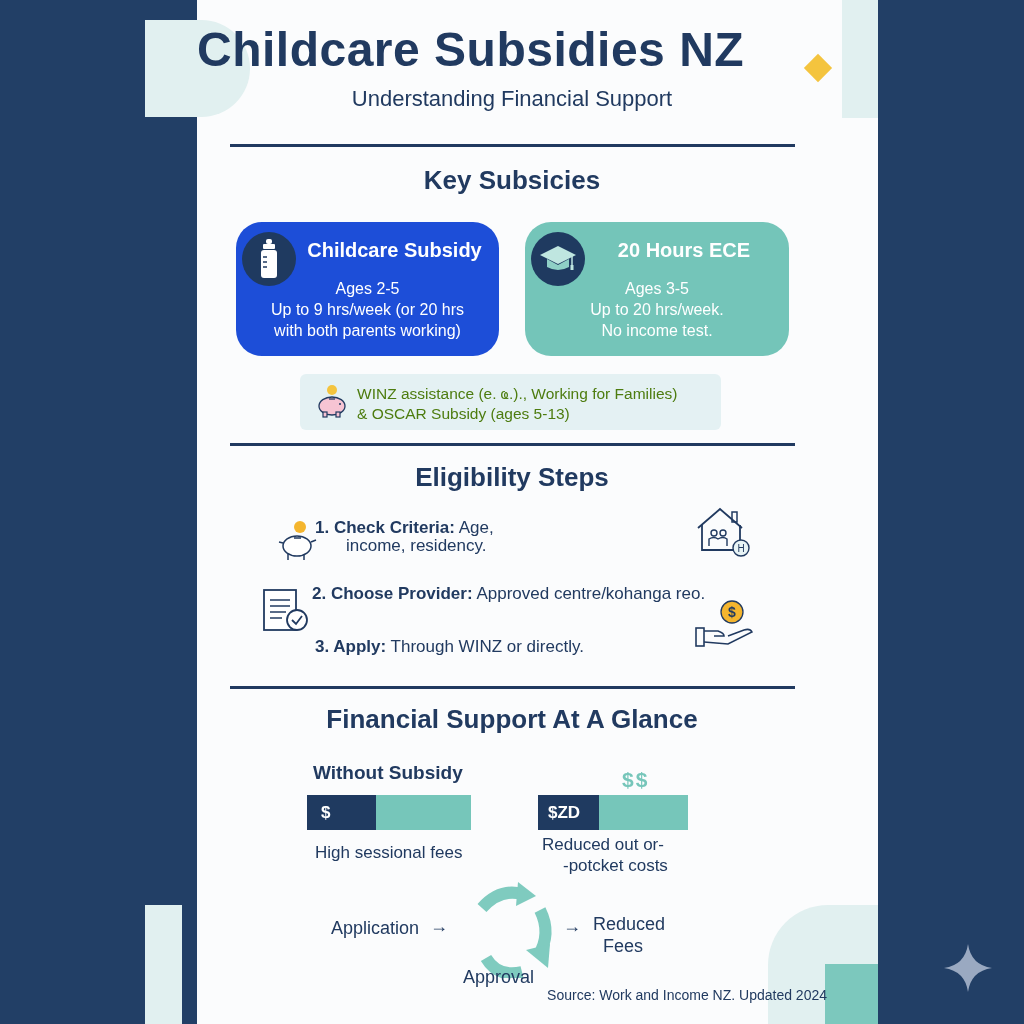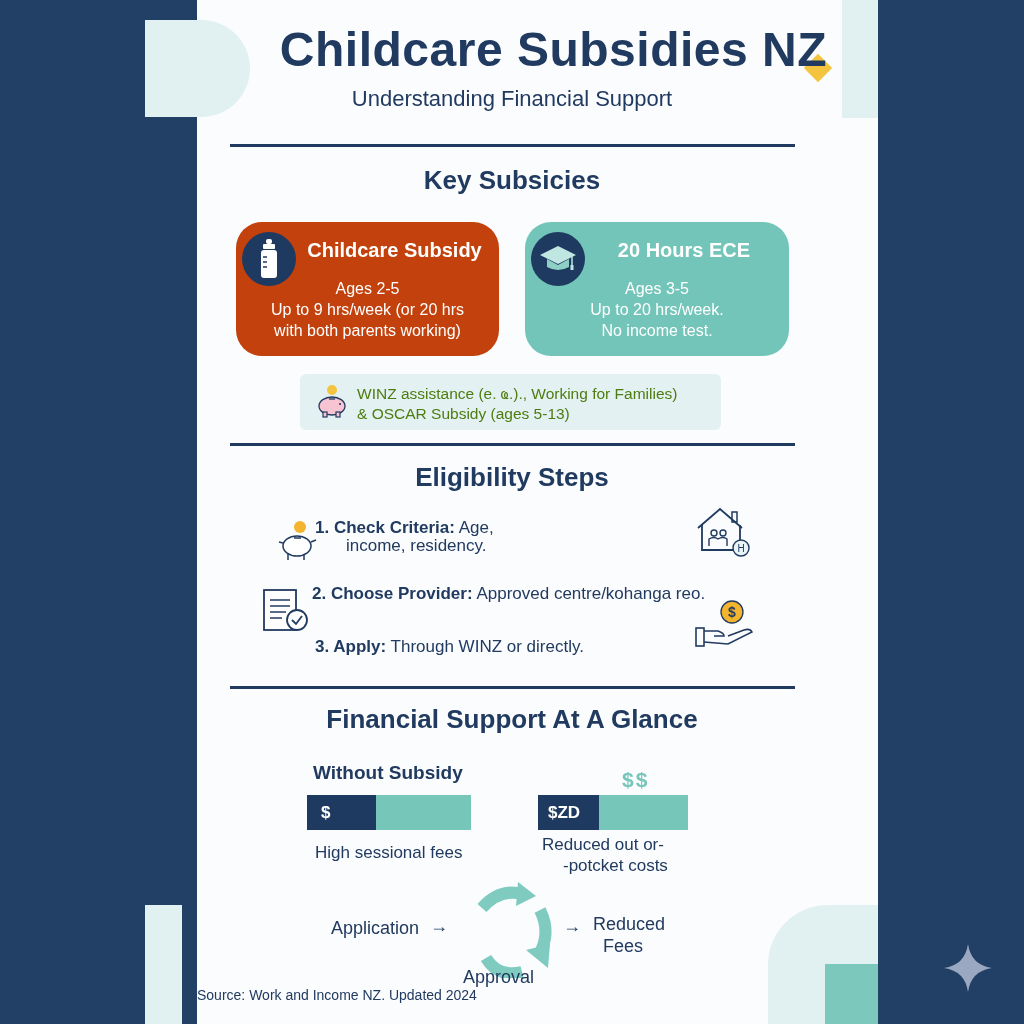--- a/index.html
+++ b/index.html
@@ -20,27 +20,27 @@
   .deco-tl-dark { left: 130px; top: 0; width: 67px; height: 60px; background: #223f66; }
   .deco-tl-light { left: 145px; top: 20px; width: 105px; height: 97px; background: #e1f0f0; border-radius: 0 60px 60px 0 / 0 60px 60px 0; }
   .deco-tr-light { left: 842px; top: 0; width: 36px; height: 118px; background: #e1f0f0; }
   .deco-bl-light { left: 145px; top: 905px; width: 37px; height: 119px; background: #e1f0f0; }
   .deco-br-arc { left: 768px; top: 905px; width: 110px; height: 119px; background: #e1f0f0; border-radius: 60px 0 0 0; }
   .deco-br-teal { left: 825px; top: 964px; width: 53px; height: 60px; background: #7cc8bd; }
   .diamond { left: 808px; top: 58px; width: 20px; height: 20px; background: #f4c43e; transform: rotate(45deg); }
   .sparkle { left: 940px; top: 940px; width: 56px; height: 56px; }
 
   .abs { position: absolute; }
-  .title { left: 197px; width: 630px; top: 22px; text-align: right; font-size: 48px; font-weight: bold; color: #213a60; letter-spacing: 0.5px; }
+  .title { left: 197px; width: 630px; top: 22px; text-align: left; font-size: 48px; font-weight: bold; color: #213a60; letter-spacing: 0.5px; }
   .subtitle { left: 197px; width: 630px; top: 86px; text-align: center; font-size: 22px; color: #213a60; }
   .rule { left: 230px; width: 565px; height: 3px; background: #213a60; }
   .section-h { left: 197px; width: 630px; text-align: center; font-size: 26px; font-weight: bold; color: #213a60; }
 
   .card { position: absolute; top: 222px; height: 134px; border-radius: 26px; color: #fff; text-align: center; }
-  .card-1 { left: 236px; width: 263px; background: #c2410c; }
+  .card-1 { left: 236px; width: 263px; background: #1d4ed8; }
   .card-2 { left: 525px; width: 264px; background: #74c5b9; }
   .card-icon { position: absolute; left: 6px; top: 10px; width: 54px; height: 54px; border-radius: 50%; background: #1f3a60; display: flex; align-items: center; justify-content: center; }
   .card-title { position: absolute; left: 60px; right: 6px; top: 17px; font-size: 20px; font-weight: bold; }
   .card-body { position: absolute; left: 8px; right: 8px; top: 56px; font-size: 16px; line-height: 21px; }
 
   .winz { left: 300px; top: 374px; width: 421px; height: 56px; background: #e4f1f3; border-radius: 6px; }
   .winz-icon { position: absolute; left: 14px; top: 10px; }
   .winz-text { position: absolute; left: 57px; top: 10px; font-size: 15.5px; line-height: 20px; color: #4d7c0f; }
 
   .step { font-size: 17px; color: #213a60; }
@@ -201,13 +201,13 @@
   <polygon points="66,72 88,90 90,66" fill="#7fcbbf"></polygon>
   <path d="M62 94 Q38 100 26 80" fill="none" stroke="#7fcbbf" stroke-width="12"></path>
 </svg>
 <div class="abs flow" style="left:331px;top:918px">Application</div>
 <div class="abs flow" style="left:430px;top:916px">→</div>
 <div class="abs flow" style="left:463px;top:967px">Approval</div>
 <div class="abs flow" style="left:563px;top:916px">→</div>
 <div class="abs flow" style="left:593px;top:914px">Reduced</div>
 <div class="abs flow" style="left:603px;top:936px">Fees</div>
 
-<div class="abs" style="left:197px;width:630px;top:987px;text-align:left;font-size:14px;color:#213a60">Source: Work and Income NZ. Updated 2024</div>
+<div class="abs" style="left:197px;width:630px;top:987px;text-align:right;font-size:14px;color:#213a60">Source: Work and Income NZ. Updated 2024</div>
 
 </body></html>

